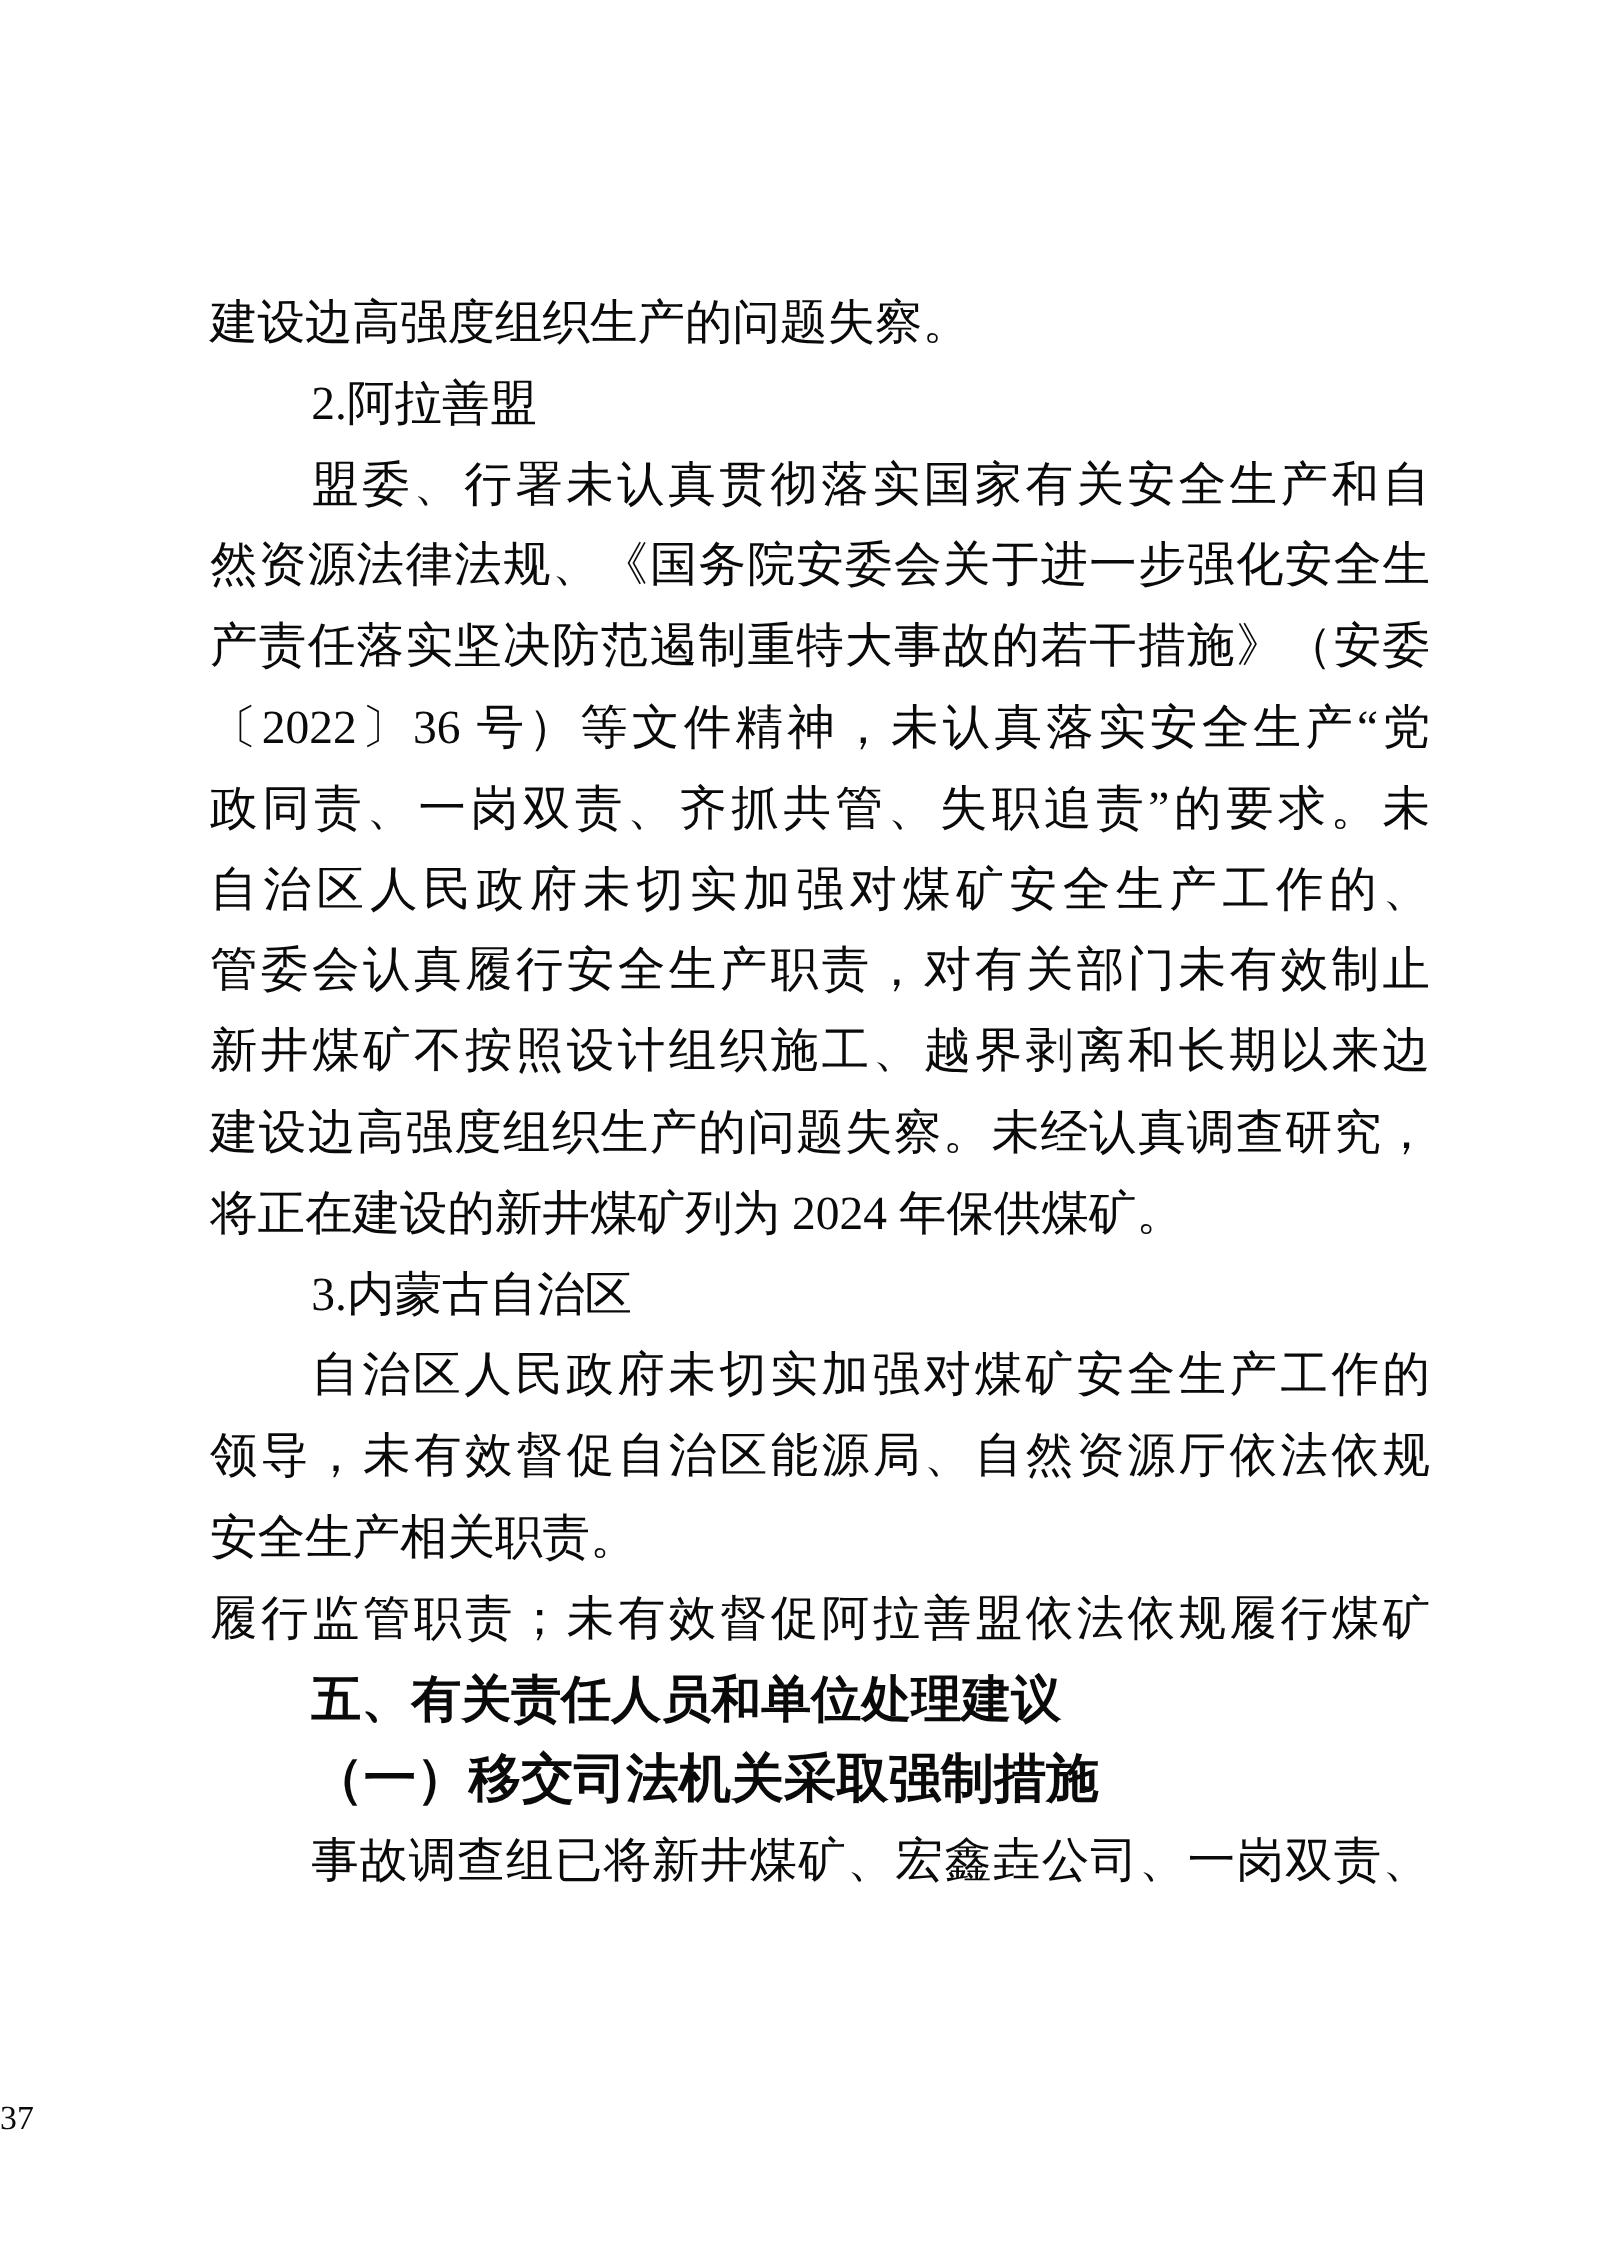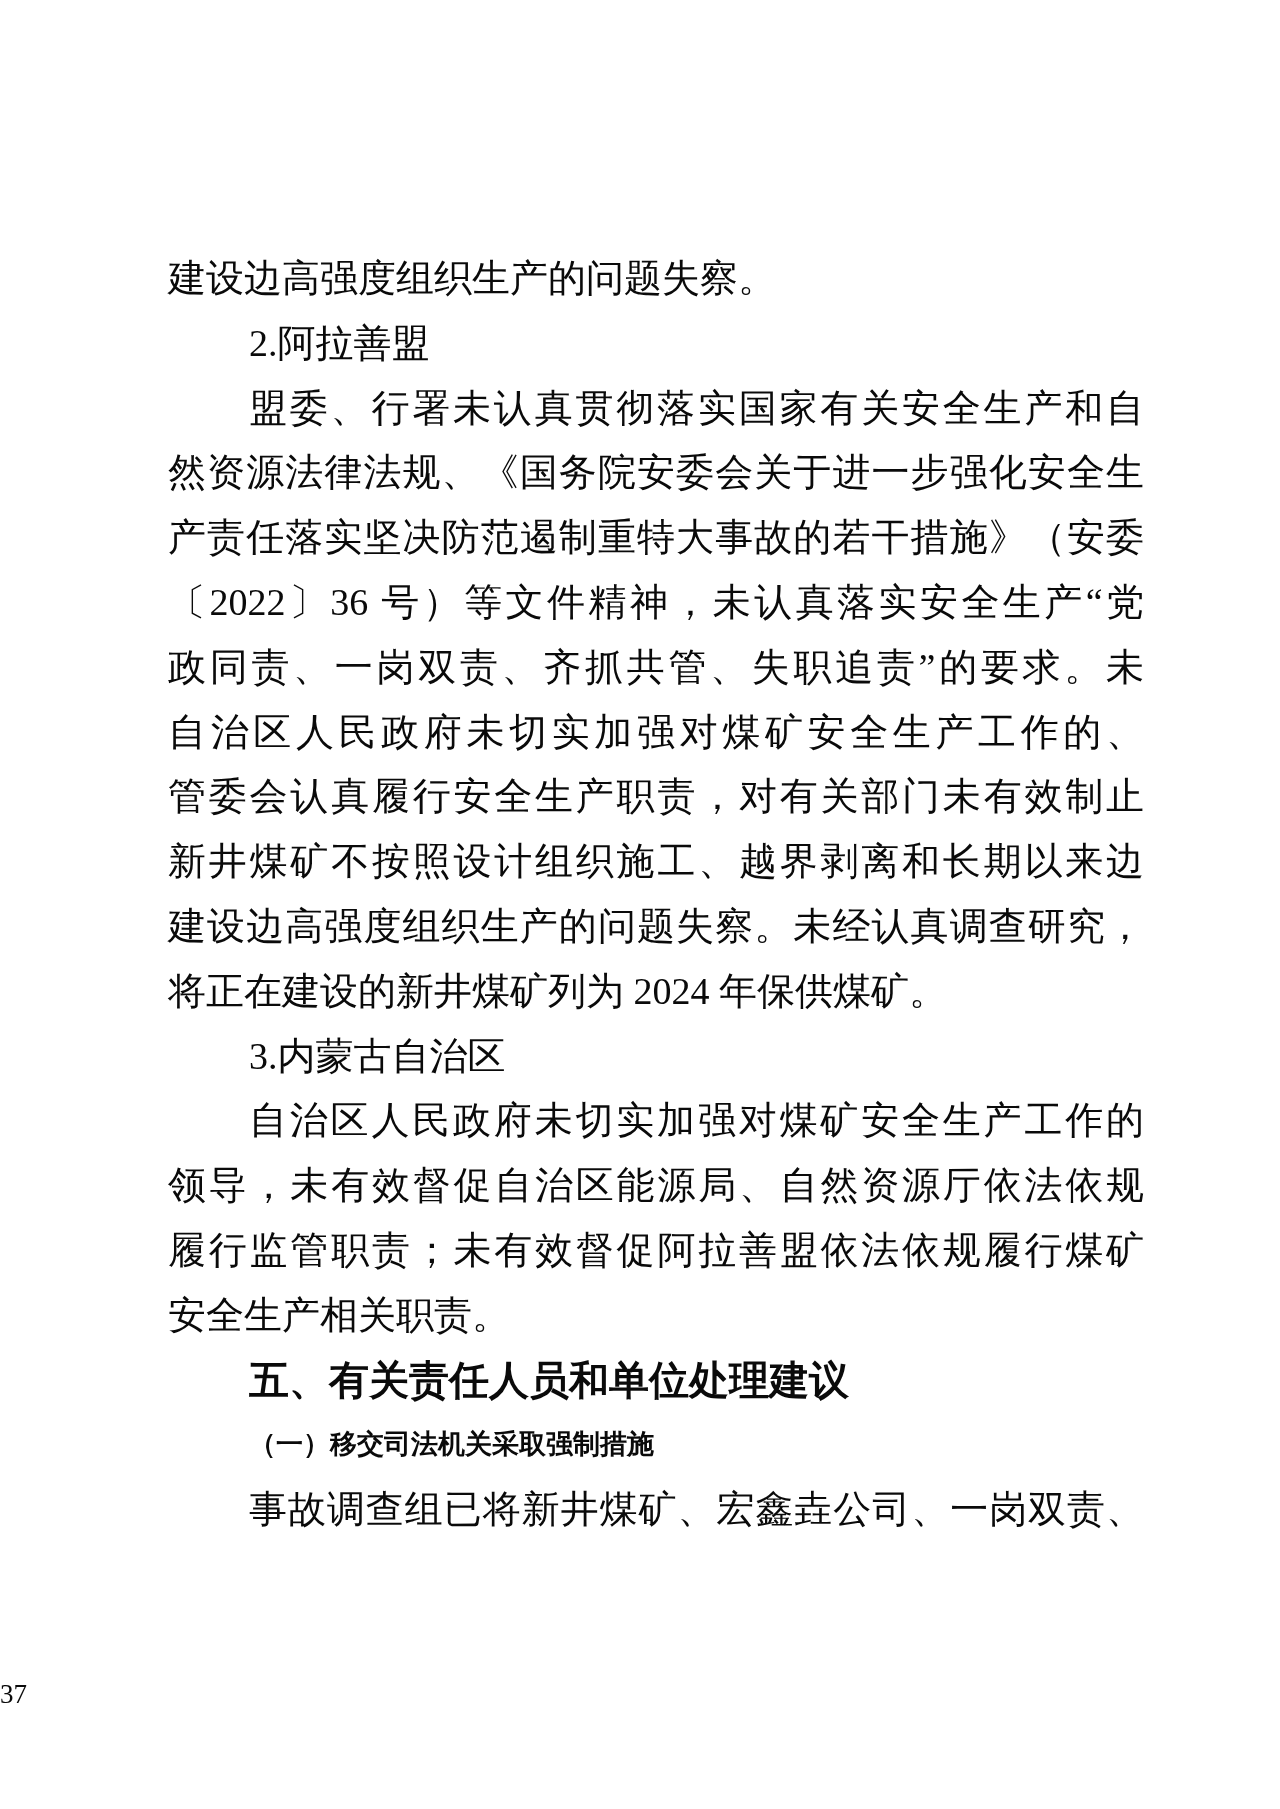--- a/index.html
+++ b/index.html
@@ -13,21 +13,21 @@
     color: #0a0a0a;
   }
   .page {
     position: absolute;
     inset: 0;
     background: #ffffff;
   }
   .text-block {
     position: absolute;
     left: 168px;
-    top: 246px;
+    top: 226px;
     width: 976px;
   }
   .line {
     font-size: 38px;
     line-height: 64.8px;
     height: 64.8px;
     white-space: nowrap;
     text-align: justify;
     text-align-last: justify;
     text-justify: inter-character;
@@ -39,21 +39,21 @@
   .line.indent {
     padding-left: 81px;
   }
   .line.h1 {
     font-family: "Liberation Sans", "DejaVu Sans", sans-serif;
     font-weight: 700;
     font-size: 40px;
   }
   .line.h2 {
     font-weight: 700;
-    font-size: 27px;
+    font-size: 42px;
   }
   .page-number {
     position: absolute;
     top: 1678px;
     left: 0;
     width: 100%;
     font-size: 27px;
     line-height: 32px;
     color: #0a0a0a;
   }
@@ -71,20 +71,20 @@
     <div class="line">〔2022〕36 号）等文件精神，未认真落实安全生产“党</div>
     <div class="line">政同责、一岗双责、齐抓共管、失职追责”的要求。未</div>
     <div class="line">自治区人民政府未切实加强对煤矿安全生产工作的、</div>
     <div class="line">管委会认真履行安全生产职责，对有关部门未有效制止</div>
     <div class="line">新井煤矿不按照设计组织施工、越界剥离和长期以来边</div>
     <div class="line">建设边高强度组织生产的问题失察。未经认真调查研究，</div>
     <div class="line end">将正在建设的新井煤矿列为 2024 年保供煤矿。</div>
     <div class="line indent end">3.内蒙古自治区</div>
     <div class="line indent">自治区人民政府未切实加强对煤矿安全生产工作的</div>
     <div class="line">领导，未有效督促自治区能源局、自然资源厅依法依规</div>
+    <div class="line end">安全生产相关职责。</div>
     <div class="line">履行监管职责；未有效督促阿拉善盟依法依规履行煤矿</div>
-    <div class="line end">安全生产相关职责。</div>
     <div class="line indent end h1">五、有关责任人员和单位处理建议</div>
     <div class="line indent end h2">（一）移交司法机关采取强制措施</div>
     <div class="line indent">事故调查组已将新井煤矿、宏鑫垚公司、一岗双责、</div>
   </div>
   <div class="page-number">37</div>
 </div>
 
 </body></html>

